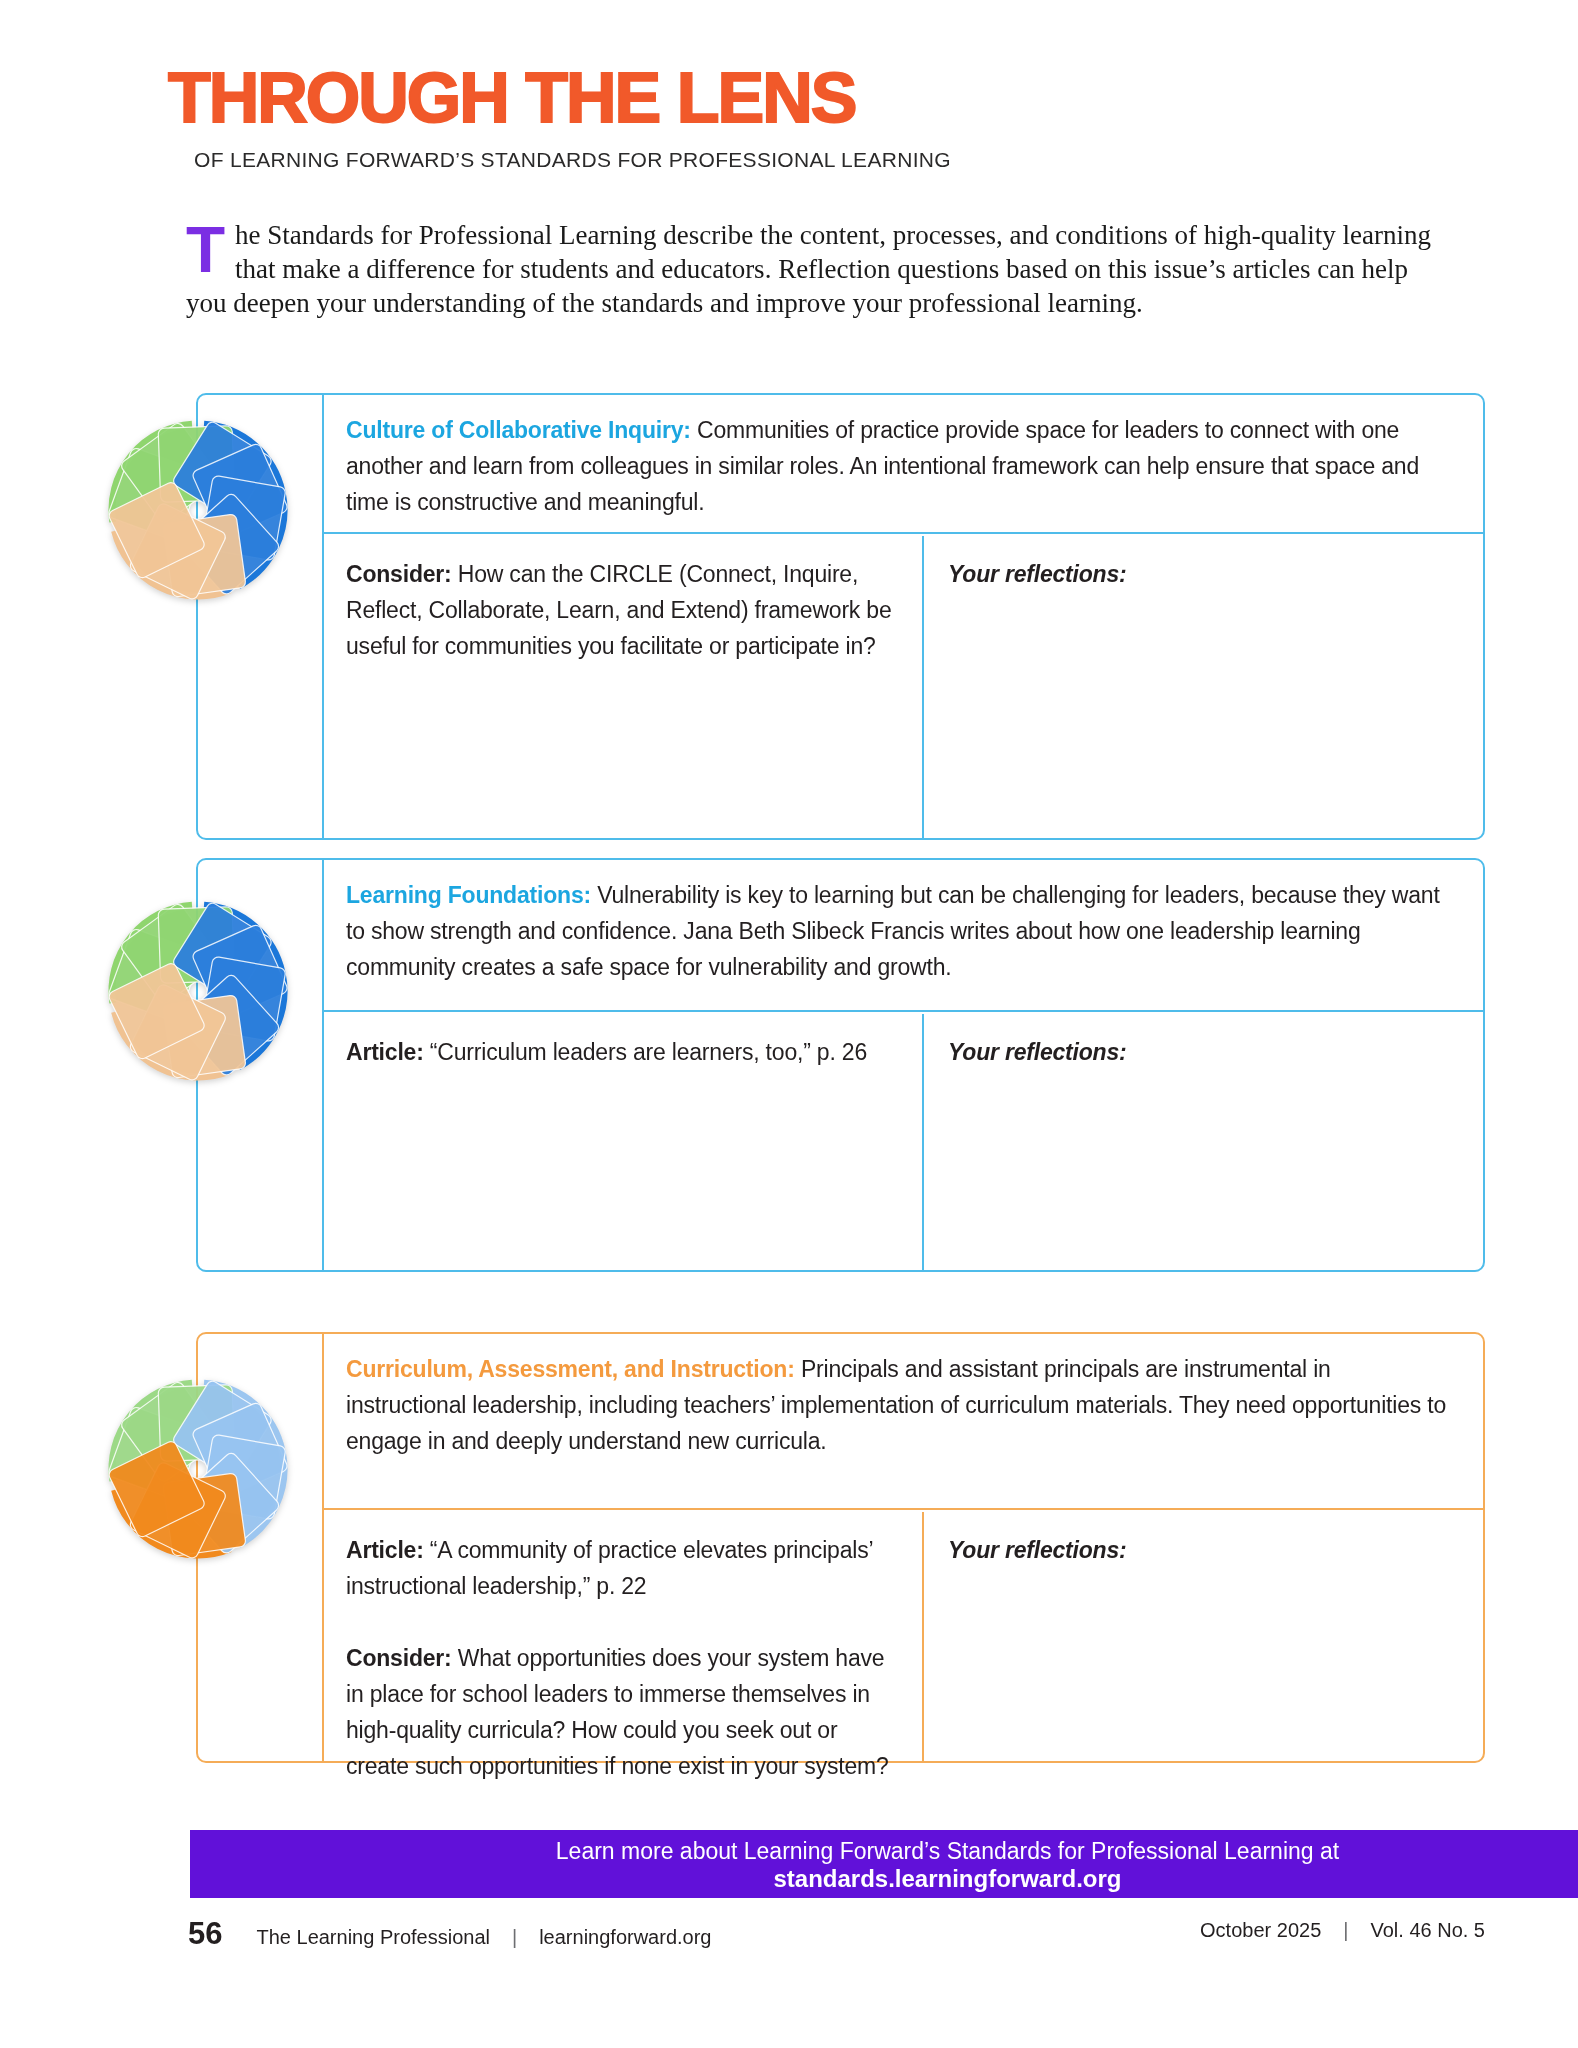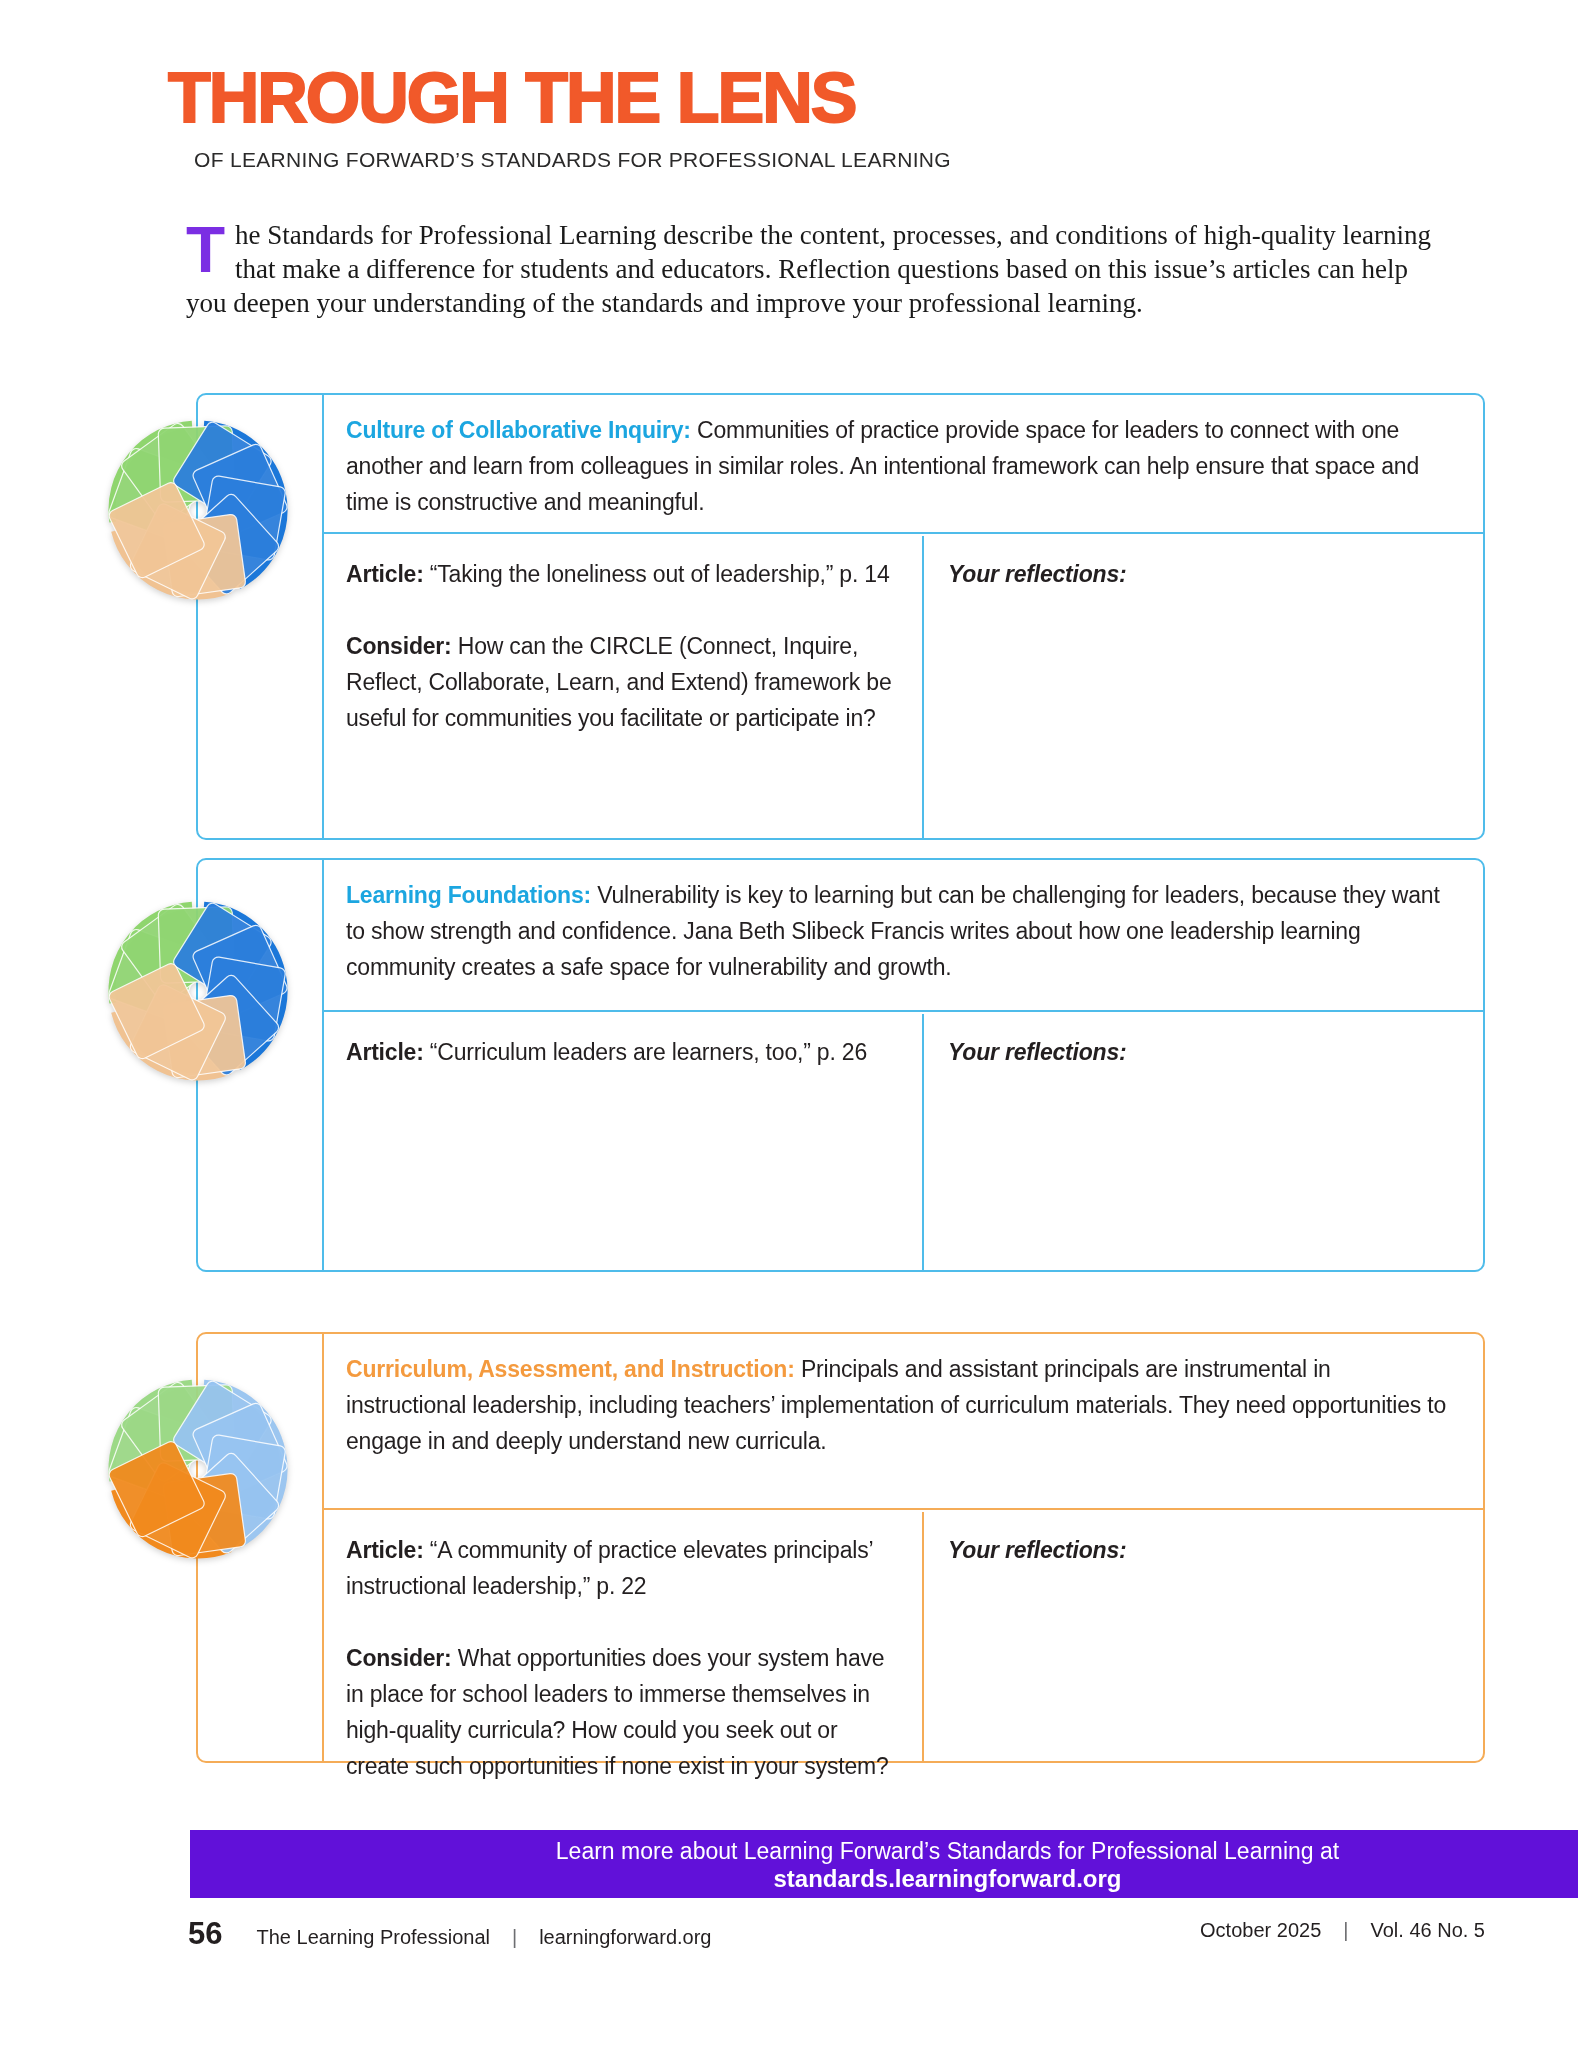--- a/index.html
+++ b/index.html
@@ -109,21 +109,20 @@
     <rect class="sq sqb" x="-37" y="-37" width="74" height="74" rx="6" transform="rotate(100) translate(0,-46)"></rect>
     <rect class="sq sqb" x="-37" y="-37" width="74" height="74" rx="6" transform="rotate(138) translate(0,-46)" fill-opacity="0.92"></rect>
     <rect class="sq sqw" x="-37" y="-37" width="74" height="74" rx="6" transform="rotate(172) translate(0,-46)"></rect>
     <rect class="sq sqw" x="-37" y="-37" width="74" height="74" rx="6" transform="rotate(206) translate(0,-46)" fill-opacity="0.9"></rect>
     <rect class="sq sqw" x="-37" y="-37" width="74" height="74" rx="6" transform="rotate(244) translate(0,-46)"></rect>
   </svg>
 </div>
     <div class="gutter"></div>
     <div class="cell heading"><span class="hl">Culture of Collaborative Inquiry:</span> <span>Communities of practice provide space for leaders to connect with one another and learn from colleagues in similar roles. An intentional framework can help ensure that space and time is constructive and meaningful.</span></div>
     <div class="cell article">
-      <p><strong>Article:</strong> <span>“Taking the loneliness out of leadership,” p. 14</span></p>
       <p><strong>Consider:</strong> <span>How can the CIRCLE (Connect, Inquire, Reflect, Collaborate, Learn, and Extend) framework be useful for communities you facilitate or participate in?</span></p>
     </div>
     <div class="cell reflections"><span>Your reflections:</span></div>
   </section>
 
   <section class="sbox s1" style="--border: #4fbcea; --heading: #1ca6e0; --lsg: #90d673; --lsb: #2c7edc; --lsw: #f1c697; --lrg: #8fd56e; --lrb: #1b77d9; --lrw: #f0c292;">
     <div class="logo">
   <svg viewBox="-104 -104 208 208" xmlns="http://www.w3.org/2000/svg">
     <path class="ring rb" d="M 6.0 -85.8 A 86 86 0 0 1 40.4 75.9"></path>
     <path class="ring rw" d="M 32.2 79.7 A 86 86 0 0 1 -83.4 20.8"></path>

